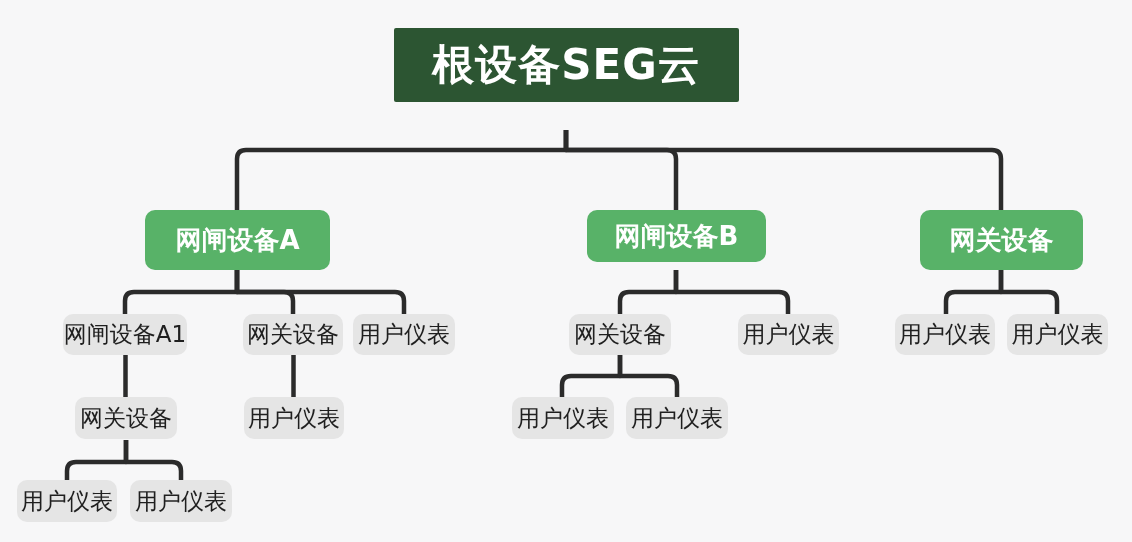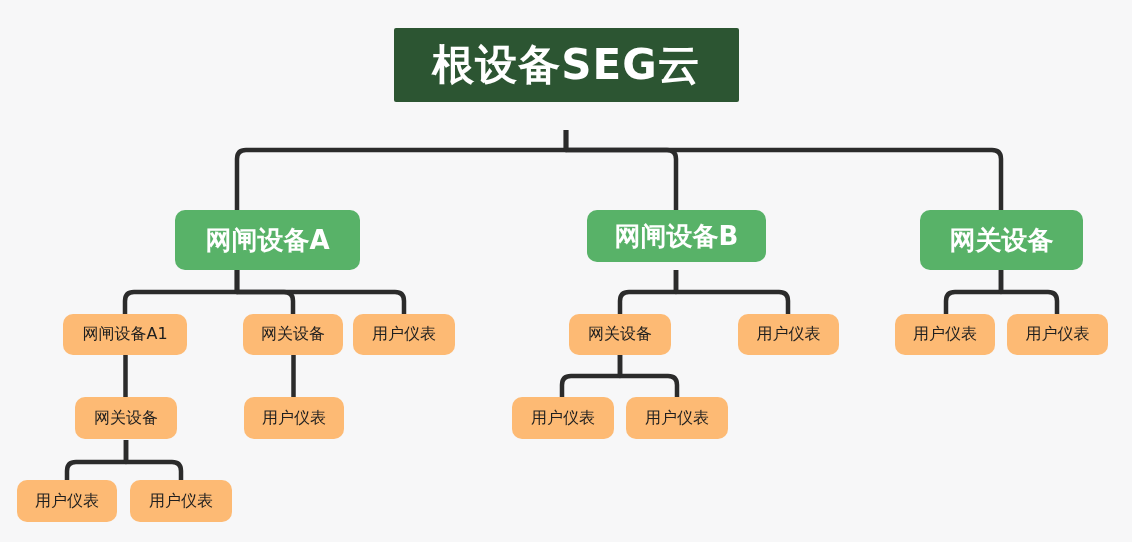--- a/index.html
+++ b/index.html
@@ -47,24 +47,24 @@
     border-radius: 2px;
   }
   .node.branch {
     background: #58b268;
     color: #ffffff;
     font-weight: bold;
     font-size: 26px;
     border-radius: 10px;
   }
   .node.leaf {
-    background: #fdba74;
+    background: #e5e5e5;
     color: #1f1f1f;
     font-weight: normal;
-    font-size: 16px;
+    font-size: 23px;
     border-radius: 10px;
   }
 </style>
 </head>
 <body>
 
 <div class="canvas">
 
   <svg class="connectors" viewBox="0 0 1132 542">
 
@@ -87,21 +87,21 @@
 
     <path d="M620 355 V376 H571 Q562 376 562 385 V398"></path>
     <path d="M620 355 V376 H668 Q677 376 677 385 V398"></path>
 
     <path d="M126 440 V462 H76 Q67 462 67 471 V481"></path>
     <path d="M126 440 V462 H172 Q181 462 181 471 V481"></path>
   </svg>
 
   <div class="node root" style="left:370px; top:28px; width:345px; height:74px;margin-left:24px;">根设备SEG云</div>
 
-  <div class="node branch" style="left:145px; top:210px; width:185px; height:60px;margin-left:30px;">网闸设备A</div>
+  <div class="node branch" style="left:145px; top:210px; width:185px; height:60px;">网闸设备A</div>
   <div class="node branch" style="left:587px; top:210px; width:179px; height:52px;">网闸设备B</div>
   <div class="node branch" style="left:920px; top:210px; width:163px; height:60px;">网关设备</div>
 
   <div class="node leaf" style="left:63px; top:314px; width:124px; height:41px;">网闸设备A1</div>
   <div class="node leaf" style="left:243px; top:314px; width:100px; height:41px;">网关设备</div>
   <div class="node leaf" style="left:353px; top:314px; width:102px; height:41px;">用户仪表</div>
   <div class="node leaf" style="left:569px; top:314px; width:102px; height:41px;">网关设备</div>
   <div class="node leaf" style="left:738px; top:314px; width:101px; height:41px;">用户仪表</div>
   <div class="node leaf" style="left:895px; top:314px; width:100px; height:41px;">用户仪表</div>
   <div class="node leaf" style="left:1007px; top:314px; width:101px; height:41px;">用户仪表</div>

